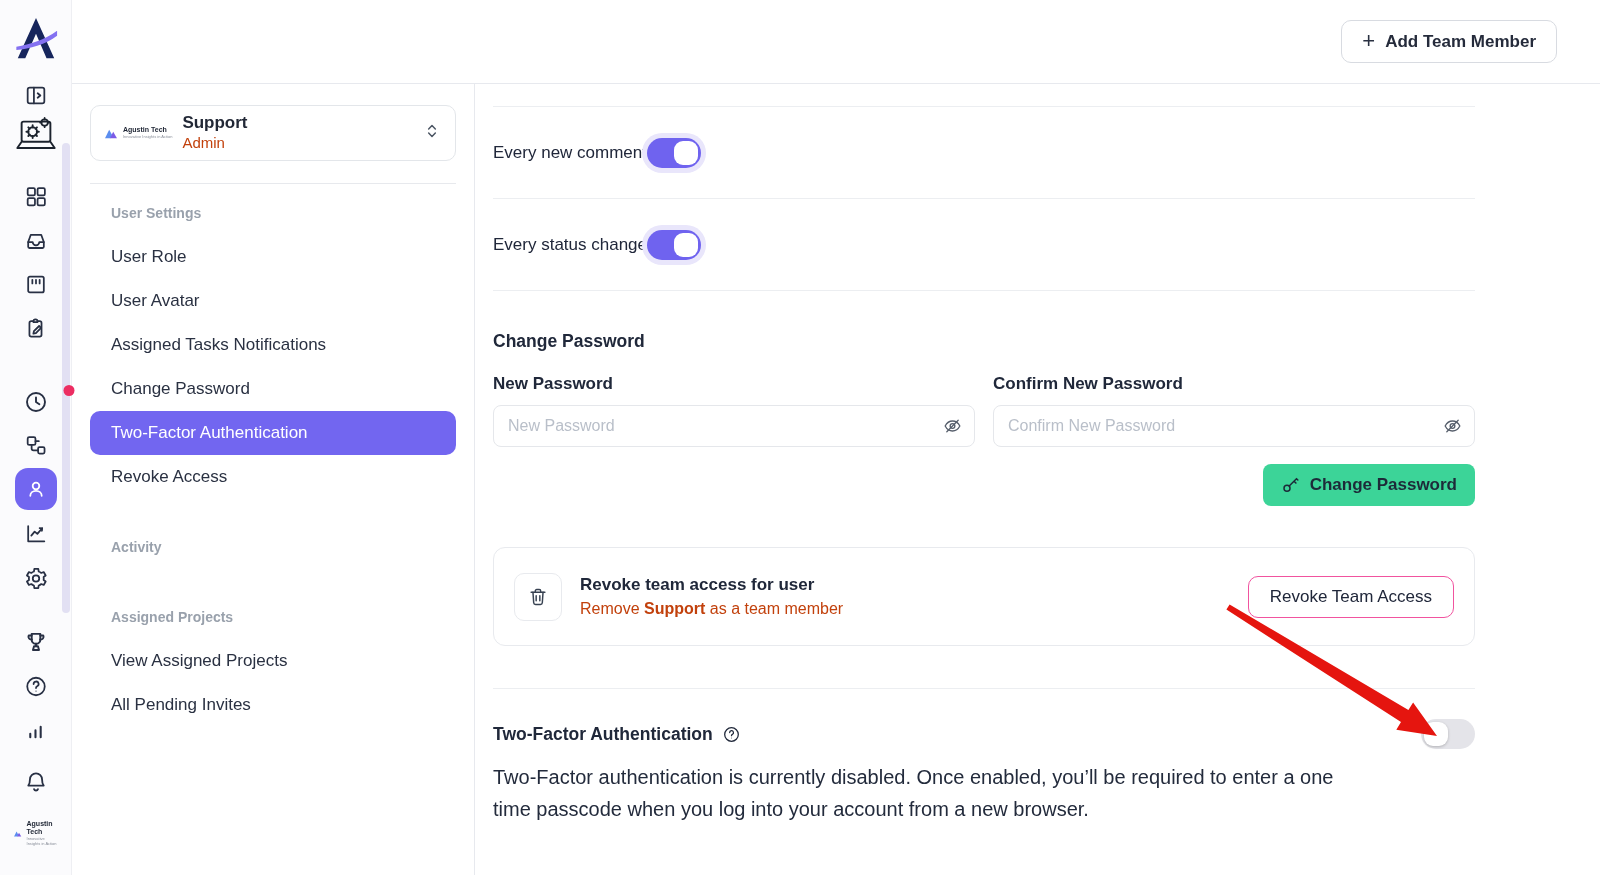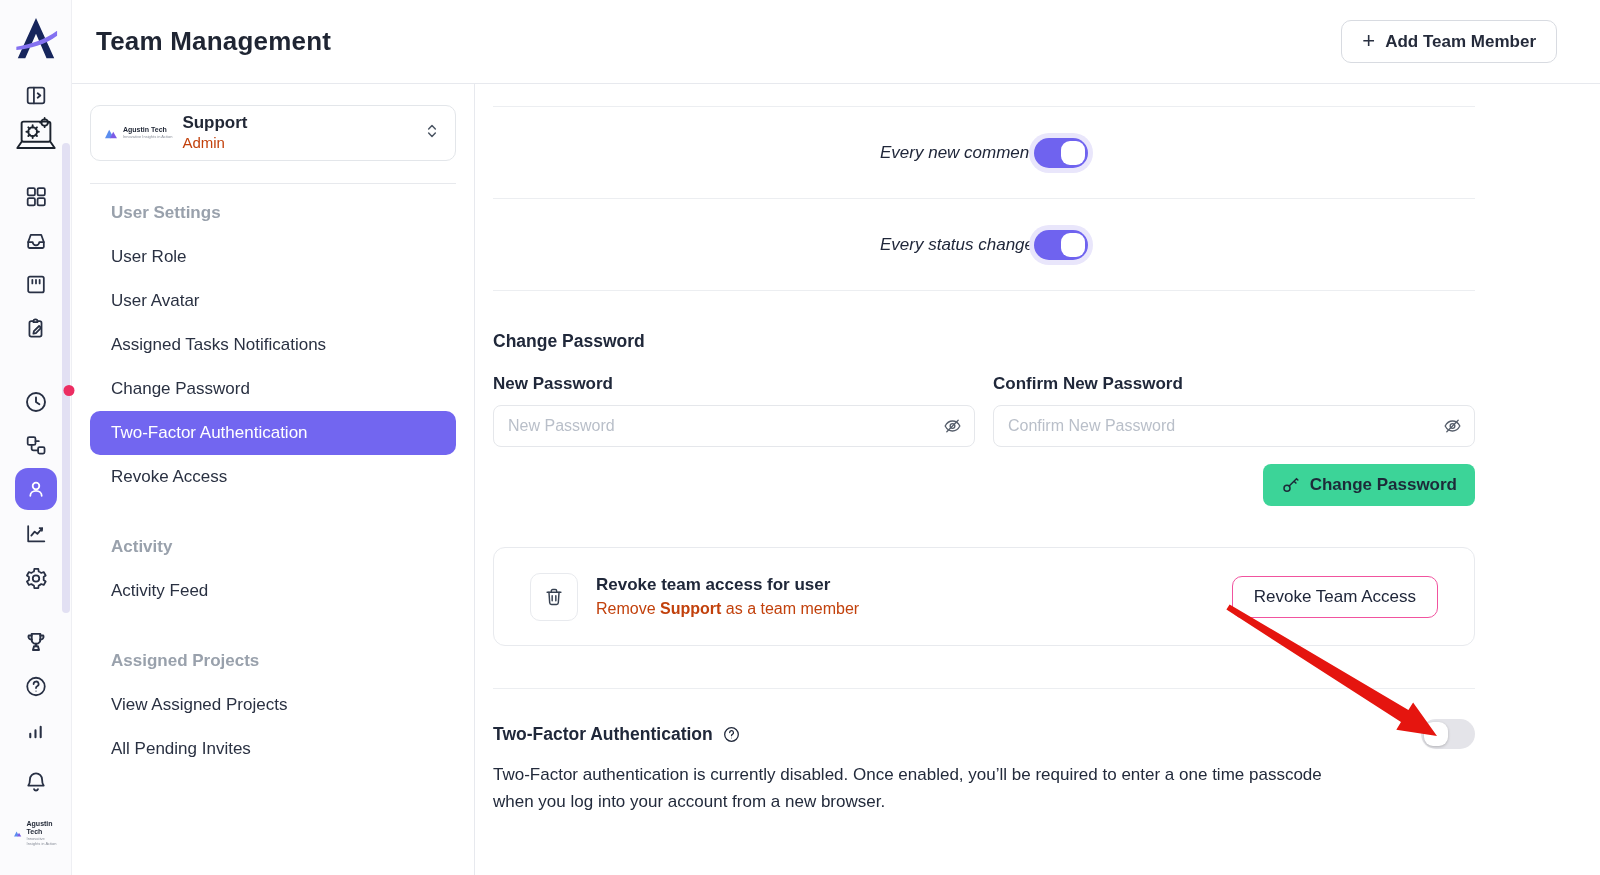--- a/index.html
+++ b/index.html
@@ -27,62 +27,62 @@
   
   .navpanel { position:absolute; left:72px; top:84px; width:403px; height:791px; background:#fff; border-right:1px solid #e7e9ee; padding:0 18px; }
   .user-card { margin-top:21px; height:56px; border:1px solid #e3e6ea; border-radius:10px; display:flex; align-items:center; padding:0 13px; gap:10px; cursor:pointer; }
   .user-card .uname { font-size:17px; font-weight:700; color:#222836; line-height:1.2; }
   .user-card .urole { font-size:15px; color:#c2410c; line-height:1.3; }
   .mini-logo { display:flex; align-items:center; gap:3px; }
   .unfold { margin-left:auto; }
   .nav-divider { margin-top:22px; height:1px; background:#e7e9ed; }
   .navlist { margin-top:7px; }
   .nav-row { height:44px; display:flex; align-items:center; padding-left:21px; font-size:17px; color:#2a3142; border-radius:10px; cursor:pointer; }
-  .nav-heading { height:44px; display:flex; align-items:center; padding-left:21px; font-size:17px; font-weight:700; color:#99a1ac; cursor:default; }
+  .nav-heading { height:44px; display:flex; align-items:center; padding-left:21px; font-size:14px; font-weight:700; color:#99a1ac; cursor:default; }
   .nav-heading.gap { margin-top:26px; }
   .nav-row.active { background:#7266F0; color:#fff; font-weight:400; }
 
   
   .content { position:absolute; left:475px; top:84px; width:1125px; height:791px; background:#fff; }
   .inner { margin-left:18px; width:982px; position:relative; }
   .divider { height:1px; background:#eceef1; }
   .d-top { margin-top:22px; }
-  .trow { height:91px; display:flex; align-items:center; justify-content:center;font-style:italic; }
+  .trow { height:91px; display:flex; align-items:center; justify-content:flex-start; }
   .trow .tlabel { font-size:17px; font-weight:500; color:#20273a; }
 
   .toggle { position:relative; width:54px; height:30px; border-radius:15px; cursor:pointer; flex:none; }
   .toggle.on { background:#6F63EF; box-shadow:0 0 0 5px #e9e6fb; }
   .toggle.on .knob { position:absolute; right:3px; top:3px; width:24px; height:24px; background:#fff; border-radius:9px; }
   .toggle.off { background:#e4e4e9; }
   .toggle.off .knob { position:absolute; left:3px; top:3px; width:24px; height:24px; background:#fff; border-radius:9px; box-shadow:0 1px 3px rgba(0,0,0,.22); }
 
   .cp-heading { margin-top:40px; font-size:17.5px; font-weight:700; color:#20283a; }
   .field-grid { display:flex; gap:18px; margin-top:22px; }
   .field { width:482px; }
   .field label { display:block; font-size:17px; font-weight:600; color:#20283a; }
   .inwrap { position:relative; margin-top:11px; }
   .inwrap input { width:100%; height:42px; border:1px solid #e5e7eb; border-radius:8px; padding:0 42px 0 14px; font-size:16px; font-family:"Liberation Sans", sans-serif; color:#333a46; outline:none; }
   .inwrap input::placeholder { color:#b9bfc9; }
   .eye { position:absolute; right:12px; top:50%; transform:translateY(-50%); cursor:pointer; display:flex; }
 
   .btn-row { margin-top:17px; display:flex; justify-content:flex-end; }
   .green-btn { height:42px; padding:0 18px; border:none; border-radius:8px; background:#3CD498; color:#1d2a39; font-size:17px; font-weight:600; font-family:"Liberation Sans", sans-serif; display:flex; align-items:center; gap:9px; cursor:pointer; }
 
-  .revoke-card { margin-top:41px; height:99px; border:1px solid #e8eaee; border-radius:12px; display:flex; align-items:center; padding:0 36px; gap:18px; }
+  .revoke-card { margin-top:41px; height:99px; border:1px solid #e8eaee; border-radius:12px; display:flex; align-items:center; padding:0 20px; gap:18px; }
   .trash-box { width:48px; height:48px; border:1px solid #e8eaee; border-radius:10px; display:flex; align-items:center; justify-content:center; flex:none; }
   .revoke-title { font-size:17px; font-weight:700; color:#20283a; }
   .revoke-sub { margin-top:5px; font-size:16px; color:#c2410c; }
   .revoke-sub b { font-weight:700; }
   .pink-btn { margin-left:auto; height:42px; padding:0 21px; background:#fff; border:1.6px solid #F1539F; border-radius:10px; font-size:17px; font-weight:500; color:#20273a; font-family:"Liberation Sans", sans-serif; cursor:pointer; }
 
   .d-2fa { margin-top:42px; }
   .tfa-row { margin-top:30px; display:flex; align-items:center; justify-content:space-between; }
   .tfa-left { display:flex; align-items:center; gap:9px; }
   .tfa-heading { font-size:17.5px; font-weight:700; color:#20283a; }
-  .tfa-desc { margin-top:12px; font-size:17px; line-height:1.6; color:#232b3c; max-width:856px; }
+  .tfa-desc { margin-top:12px; font-size:20px; line-height:1.6; color:#232b3c; max-width:856px; }
 
   .arrow-overlay { position:absolute; left:1190px; top:580px; width:260px; height:170px; pointer-events:none; z-index:9; }
 </style>
 </head>
 <body>
 
 <div class="app">
 
   <aside class="iconbar">
     <div class="sb" style="top:14px;">
@@ -219,21 +219,20 @@
         <path d="M6.2 13 L9.8 6.2 L13.8 13 Z" fill="#7B5BE6"></path>
       </svg>
       <span>
         <div class="logo-name">Agustin Tech</div>
         <div class="logo-tag">Innovative Insights in Action</div>
       </span>
     </div>
   </aside>
 
   <header class="topbar">
-    <h1 class="page-title">Team Management</h1>
     <button class="add-btn">
       <span class="plus">+</span>
       <span>Add Team Member</span>
     </button>
   </header>
 
   <aside class="navpanel">
     <div class="user-card">
       <span class="mini-logo">
         <svg width="16" height="14" viewBox="0 0 17 15">
@@ -261,21 +260,20 @@
     <nav class="navlist">
       <div class="nav-heading">User Settings</div>
       <div class="nav-row">User Role</div>
       <div class="nav-row">User Avatar</div>
       <div class="nav-row">Assigned Tasks Notifications</div>
       <div class="nav-row">Change Password</div>
       <div class="nav-row active">Two-Factor Authentication</div>
       <div class="nav-row">Revoke Access</div>
 
       <div class="nav-heading gap">Activity</div>
-      <div class="nav-row">Activity Feed</div>
 
       <div class="nav-heading gap">Assigned Projects</div>
       <div class="nav-row">View Assigned Projects</div>
 
       <div class="nav-row">All Pending Invites</div>
     </nav>
   </aside>
 
   <main class="content">
     <div class="inner">

